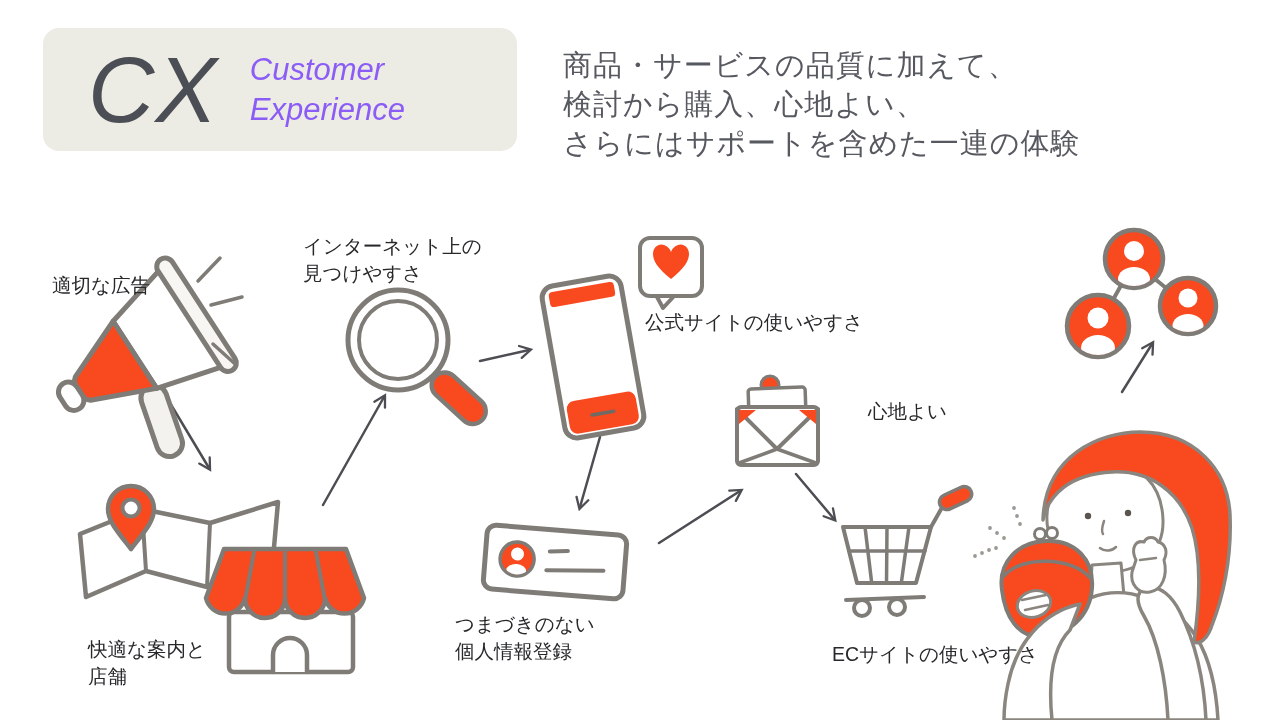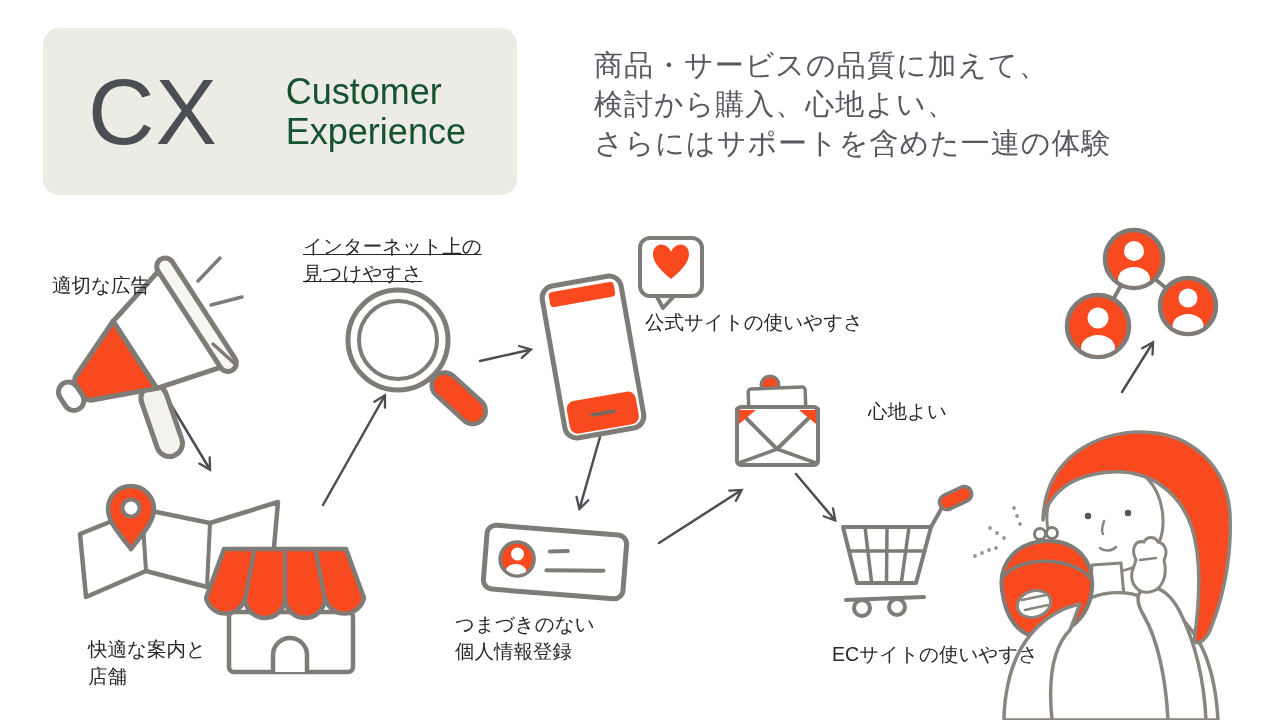--- a/index.html
+++ b/index.html
@@ -1,32 +1,32 @@
 <!DOCTYPE html>
 <html><head>
 <meta charset="utf-8">
 <style>
   html,body{margin:0;padding:0;background:#ffffff;}
   .canvas{
     position:relative;width:1280px;height:720px;overflow:hidden;background:#ffffff;
     font-family:"Liberation Sans","DejaVu Sans",sans-serif;
   }
   .badge{
-    position:absolute;left:43px;top:28px;width:474px;height:167px;
-    background:#ECEBE4;border-radius:16px;display:flex;align-items:center;
+    position:absolute;left:43px;top:28px;width:474px;height:123px;
+    background:#ECEBE4;border-radius:16px;display:flex;align-items:center;font-style:italic;
   }
   .badge-abbr{
     font-size:92px;color:#4B4F55;margin-left:45px;letter-spacing:1px;line-height:1;
   }
   .badge-name{
-    margin-left:68px;font-size:36px;line-height:40px;color:#14532d;
+    margin-left:32px;font-size:31px;line-height:40px;color:#8b5cf6;
   }
   .desc{
     position:absolute;left:563px;top:46px;font-size:29px;line-height:39px;
-    color:#56595F;letter-spacing:1px;white-space:nowrap;margin-left:31px;
+    color:#56595F;letter-spacing:1px;white-space:nowrap;
   }
   .desc span{display:block;}
   .label{
     position:absolute;font-size:19.5px;line-height:27px;color:#26282A;white-space:nowrap;
   }
   .label span{display:block;}
   svg.diagram{position:absolute;left:0;top:0;}
 </style>
 </head>
 <body>
@@ -213,21 +213,21 @@
         <circle cx="1014" cy="508" r="1.9"></circle>
           <circle cx="1017" cy="516" r="1.9"></circle>
         <circle cx="1020" cy="524" r="1.9"></circle>
       </g>
     </g>
   </svg>
 
   <div class="label" style="left:52px;top:225px;margin-top:47px;">
     <span>適切な広告</span>
   </div>
-  <div class="label" style="left:303px;top:233px;text-decoration:underline;">
+  <div class="label" style="left:303px;top:233px;">
     <span>インターネット上の</span>
     <span>見つけやすさ</span>
   </div>
   <div class="label" style="left:645px;top:309px;">
     <span>公式サイトの使いやすさ</span>
   </div>
   <div class="label" style="left:868px;top:398px;">
     <span>心地よい</span>
   </div>
   <div class="label" style="left:455px;top:611px;">

